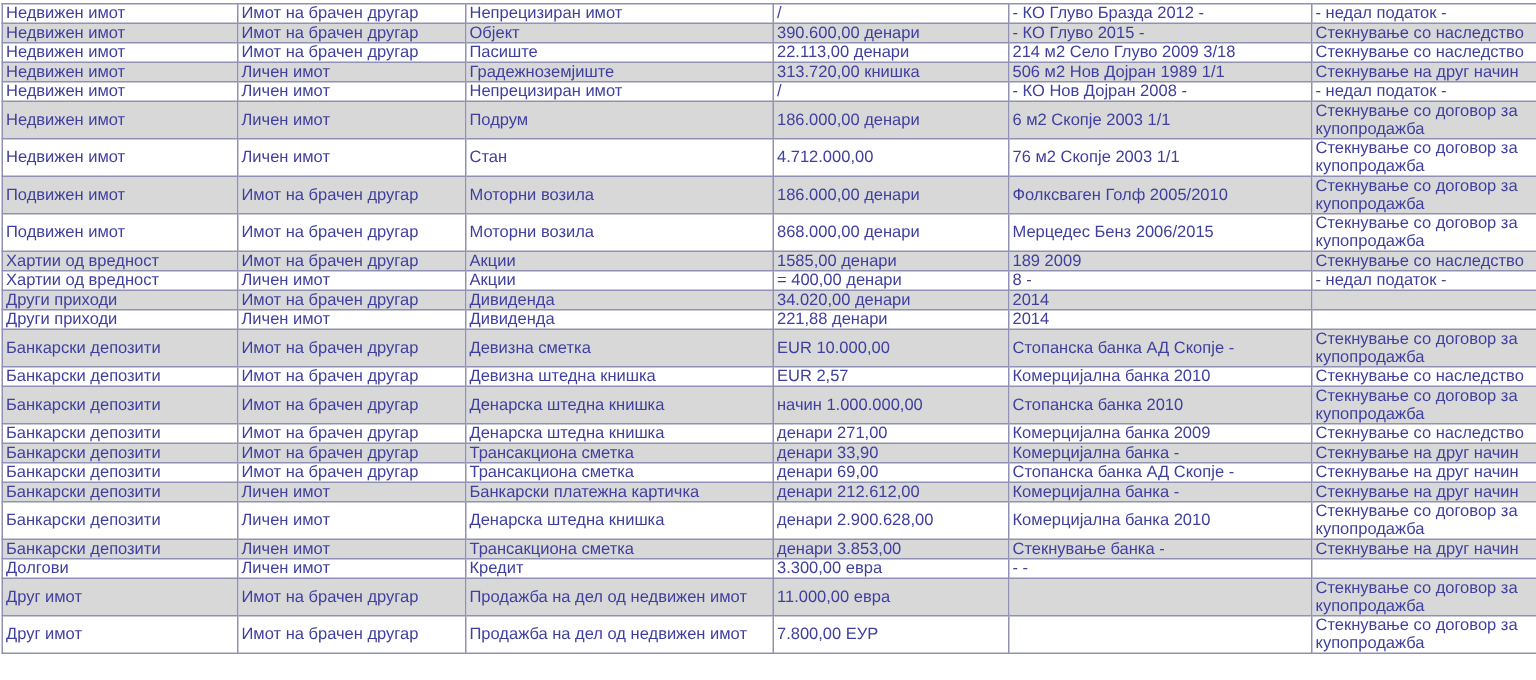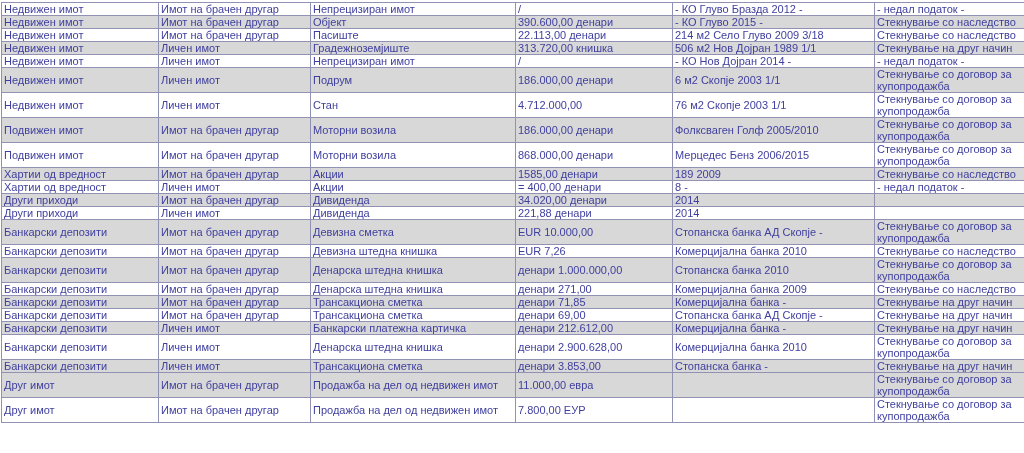--- a/index.html
+++ b/index.html
@@ -90,21 +90,21 @@
           <td>Градежноземјиште</td>
           <td>313.720,00 книшка</td>
           <td>506 м2 Нов Дојран 1989 1/1</td>
           <td>Стекнување на друг начин</td>
         </tr>
         <tr>
           <td>Недвижен имот</td>
           <td>Личен имот</td>
           <td>Непрецизиран имот</td>
           <td>/</td>
-          <td>- КО Нов Дојран 2014 -</td>
+          <td>- КО Нов Дојран 2008 -</td>
           <td>- недал податок -</td>
         </tr>
         <tr class="stripe">
           <td>Недвижен имот</td>
           <td>Личен имот</td>
           <td>Подрум</td>
           <td>186.000,00 денари</td>
           <td>6 м2 Скопје 2003 1/1</td>
           <td>Стекнување со договор за купопродажба</td>
         </tr>
@@ -169,45 +169,45 @@
           <td>Имот на брачен другар</td>
           <td>Девизна сметка</td>
           <td>EUR 10.000,00</td>
           <td>Стопанска банка АД Скопје -</td>
           <td>Стекнување со договор за купопродажба</td>
         </tr>
         <tr>
           <td>Банкарски депозити</td>
           <td>Имот на брачен другар</td>
           <td>Девизна штедна книшка</td>
-          <td>EUR 7,26</td>
+          <td>EUR 2,57</td>
           <td>Комерцијална банка 2010</td>
           <td>Стекнување со наследство</td>
         </tr>
         <tr class="stripe">
           <td>Банкарски депозити</td>
           <td>Имот на брачен другар</td>
           <td>Денарска штедна книшка</td>
-          <td>денари 1.000.000,00</td>
+          <td>начин 1.000.000,00</td>
           <td>Стопанска банка 2010</td>
           <td>Стекнување со договор за купопродажба</td>
         </tr>
         <tr>
           <td>Банкарски депозити</td>
           <td>Имот на брачен другар</td>
           <td>Денарска штедна книшка</td>
           <td>денари 271,00</td>
           <td>Комерцијална банка 2009</td>
           <td>Стекнување со наследство</td>
         </tr>
         <tr class="stripe">
           <td>Банкарски депозити</td>
           <td>Имот на брачен другар</td>
           <td>Трансакциона сметка</td>
-          <td>денари 71,85</td>
+          <td>денари 33,90</td>
           <td>Комерцијална банка -</td>
           <td>Стекнување на друг начин</td>
         </tr>
         <tr>
           <td>Банкарски депозити</td>
           <td>Имот на брачен другар</td>
           <td>Трансакциона сметка</td>
           <td>денари 69,00</td>
           <td>Стопанска банка АД Скопје -</td>
           <td>Стекнување на друг начин</td>
@@ -226,22 +226,30 @@
           <td>Денарска штедна книшка</td>
           <td>денари 2.900.628,00</td>
           <td>Комерцијална банка 2010</td>
           <td>Стекнување со договор за купопродажба</td>
         </tr>
         <tr class="stripe">
           <td>Банкарски депозити</td>
           <td>Личен имот</td>
           <td>Трансакциона сметка</td>
           <td>денари 3.853,00</td>
-          <td>Стопанска банка -</td>
-          <td>Стекнување на друг начин</td>
+          <td>Стекнување банка -</td>
+          <td>Стекнување на друг начин</td>
+        </tr>
+        <tr>
+          <td>Долгови</td>
+          <td>Личен имот</td>
+          <td>Кредит</td>
+          <td>3.300,00 евра</td>
+          <td>- -</td>
+          <td></td>
         </tr>
         <tr class="stripe">
           <td>Друг имот</td>
           <td>Имот на брачен другар</td>
           <td>Продажба на дел од недвижен имот</td>
           <td>11.000,00 евра</td>
           <td></td>
           <td>Стекнување со договор за купопродажба</td>
         </tr>
         <tr>

